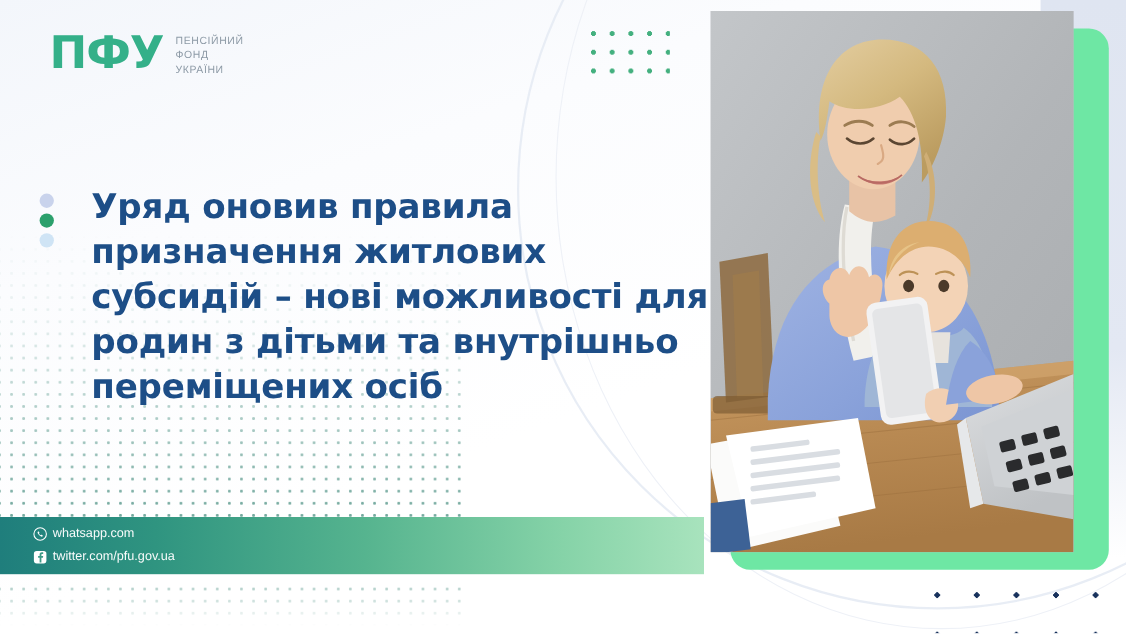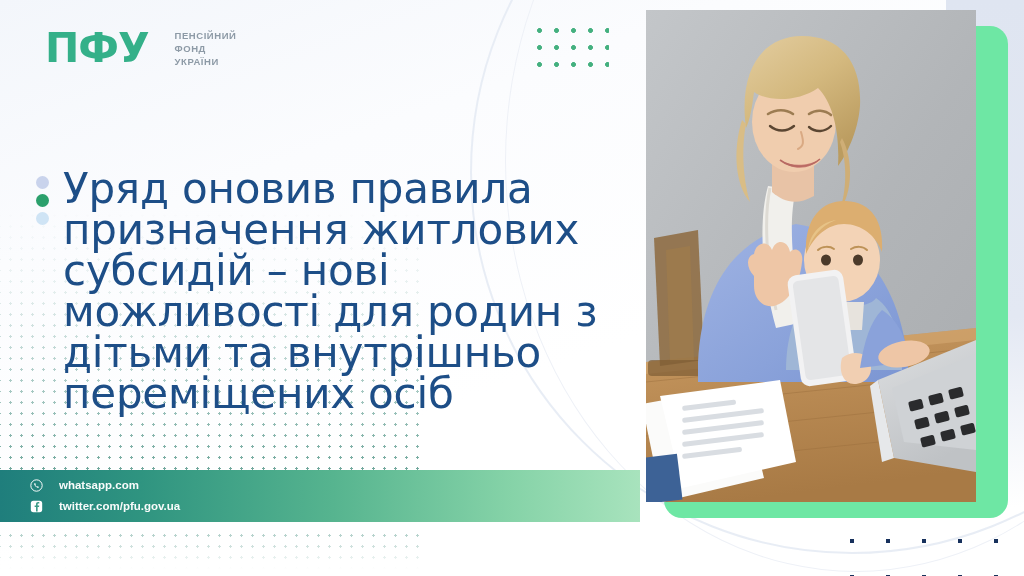--- a/index.html
+++ b/index.html
@@ -99,41 +99,41 @@
     background-image: radial-gradient(#17315c 2.3px, transparent 2.5px);
     background-size: 36px 36px;
   }
 
   
   .logo {
     position: absolute;
     left: 45px;
     top: 28px;
     display: flex;
-    align-items: flex-start;
-    gap: 26px;
+    align-items: flex-end;
+    gap: 11px;
   }
   .logo-mark {
     font-size: 41px;
     line-height: 41px;
     font-weight: bold;
     color: #34b089;
     letter-spacing: -1px;
     font-family: "DejaVu Sans", sans-serif;
   }
   .logo-words {
     display: flex;
     flex-direction: column;
     gap: 2px;
     padding-top: 2px;
   }
   .logo-words span {
     font-size: 9.5px;
     line-height: 11px;
-    font-weight: bold;
+    font-weight: normal;
     color: #8d9aa6;
     letter-spacing: .55px;
   }
 
   
   .bullets {
     position: absolute;
     left: 36px;
     top: 176px;
     display: flex;
@@ -145,27 +145,27 @@
     width: 13px;
     height: 13px;
     border-radius: 50%;
   }
   .bullets i.b1 { background: #c9d3ec; }
   .bullets i.b2 { background: #2ba06c; }
   .bullets i.b3 { background: #cfe4f5; }
 
   .headline {
     position: absolute;
-    left: 63px;
+    left: 83px;
     top: 168px;
     width: 570px;
     color: #1d4e87;
-    font-size: 42px;
+    font-size: 31px;
     line-height: 41px;
-    font-weight: normal;
+    font-weight: bold;
     letter-spacing: -.2px;
     font-family: "DejaVu Sans", sans-serif;
   }
 
   
   .photo-green {
     position: absolute;
     left: 664px;
     top: 26px;
     width: 344px;
@@ -202,23 +202,22 @@
     flex-direction: column;
     justify-content: center;
     gap: 7px;
   }
   .contact-col.c1 { width: 204px; }
   .contact-col.c2 { width: 167px; }
   .contact-col.c3 { width: 180px; }
   .contact-row {
     display: flex;
     align-items: center;
-    gap: 16px;
+    gap: 5px;
     height: 14px;
-    font-weight: bold;
   }
   .contact-row .ico {
     width: 13px;
     height: 13px;
     flex: 0 0 13px;
     display: flex;
     align-items: center;
     justify-content: center;
   }
   .contact-row .ico svg { display: block; }

